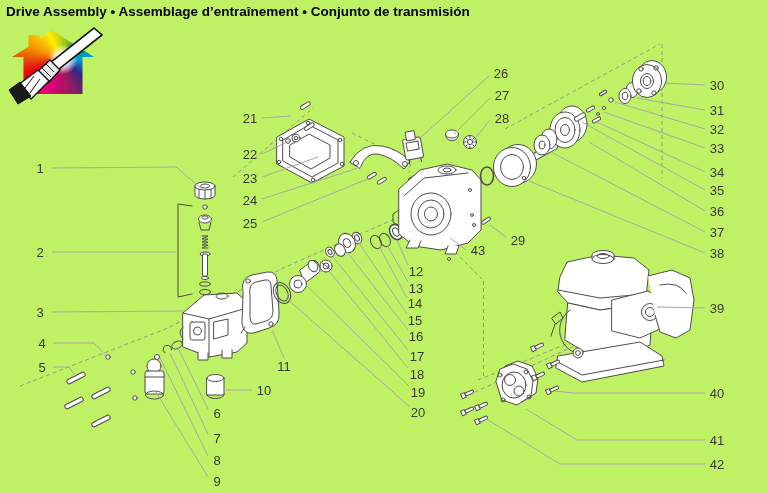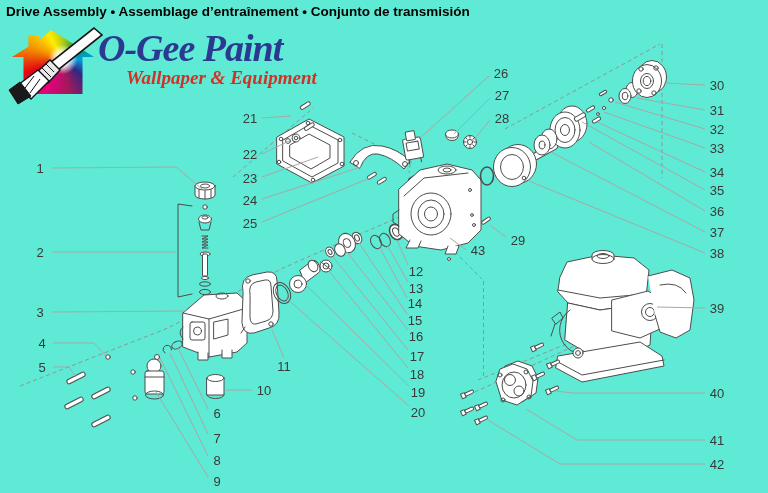--- a/index.html
+++ b/index.html
@@ -1,16 +1,16 @@
 <!DOCTYPE html>
 <html><head>
 <meta charset="utf-8">
 <style>
   html,body{margin:0;padding:0;background:#fff;}
-  .page{position:relative;width:768px;height:493px;background:#5eead4;overflow:hidden;
+  .page{position:relative;width:768px;height:493px;background:#bef264;overflow:hidden;
         font-family:"Liberation Sans",sans-serif;}
   .title{position:absolute;top:4px;left:6px;font-size:13.5px;font-weight:bold;color:#000;}
   .logo{position:absolute;top:30px;left:12px;display:flex;align-items:flex-start;}
   .logo-house{position:relative;width:82px;height:64px;flex:0 0 auto;
     background:
       radial-gradient(circle at 62% 46%, #ffffff 0 9%, rgba(255,255,255,0) 24%),
       conic-gradient(from 210deg at 62% 46%, #e6007e,#e30613,#f39200,#ffed00,#95c11f,#009640,#009fe3,#312783,#a3195b,#e6007e);
     clip-path:polygon(48% 0%,100% 42%,86% 42%,86% 100%,14% 100%,14% 42%,0% 42%,
                       20% 26%,20% 8%,34% 8%,34% 15%);
     filter:drop-shadow(0 0 1px #222);}
@@ -42,24 +42,20 @@
     <svg class="brush" width="100" height="80" viewBox="0 0 100 80">
       <polygon points="88,2 96,9 52,44 45,36" fill="#fdfdfd" stroke="#111" stroke-width="1.6"></polygon>
       <polygon points="44,34 54,44 42,57 31,46" fill="#e8e8e8" stroke="#111" stroke-width="1.4"></polygon>
       <line x1="40" y1="38" x2="48" y2="46" stroke="#111" stroke-width="1"></line>
       <line x1="36" y1="42" x2="45" y2="51" stroke="#111" stroke-width="1"></line>
       <polygon points="32,44 43,55 25,73 12,59" fill="#fff" stroke="#111" stroke-width="1.4"></polygon>
       <line x1="28" y1="50" x2="19" y2="62" stroke="#111" stroke-width="1"></line>
       <line x1="34" y1="53" x2="24" y2="67" stroke="#111" stroke-width="1"></line>
       <polygon points="14,56 25,70 12,78 3,64" fill="#1a1a1a" stroke="#111" stroke-width="1"></polygon>
     </svg>
-    <div class="logo-text">
-      <div class="logo-name">O-Gee Paint</div>
-      <div class="logo-tagline">Wallpaper &amp; Equipment</div>
-    </div>
   </div>
 
   <svg class="diagram" width="768" height="493" viewBox="0 0 768 493">
 
     <g class="dash">
       <polyline points="20,386 168,328 283,268 447,196"></polyline>
       <line x1="505" y1="129" x2="660" y2="44"></line>
       <line x1="662" y1="44" x2="662" y2="178"></line>
       <line x1="450" y1="247" x2="482" y2="279"></line>
       <line x1="483.5" y1="281" x2="483.5" y2="377"></line>

